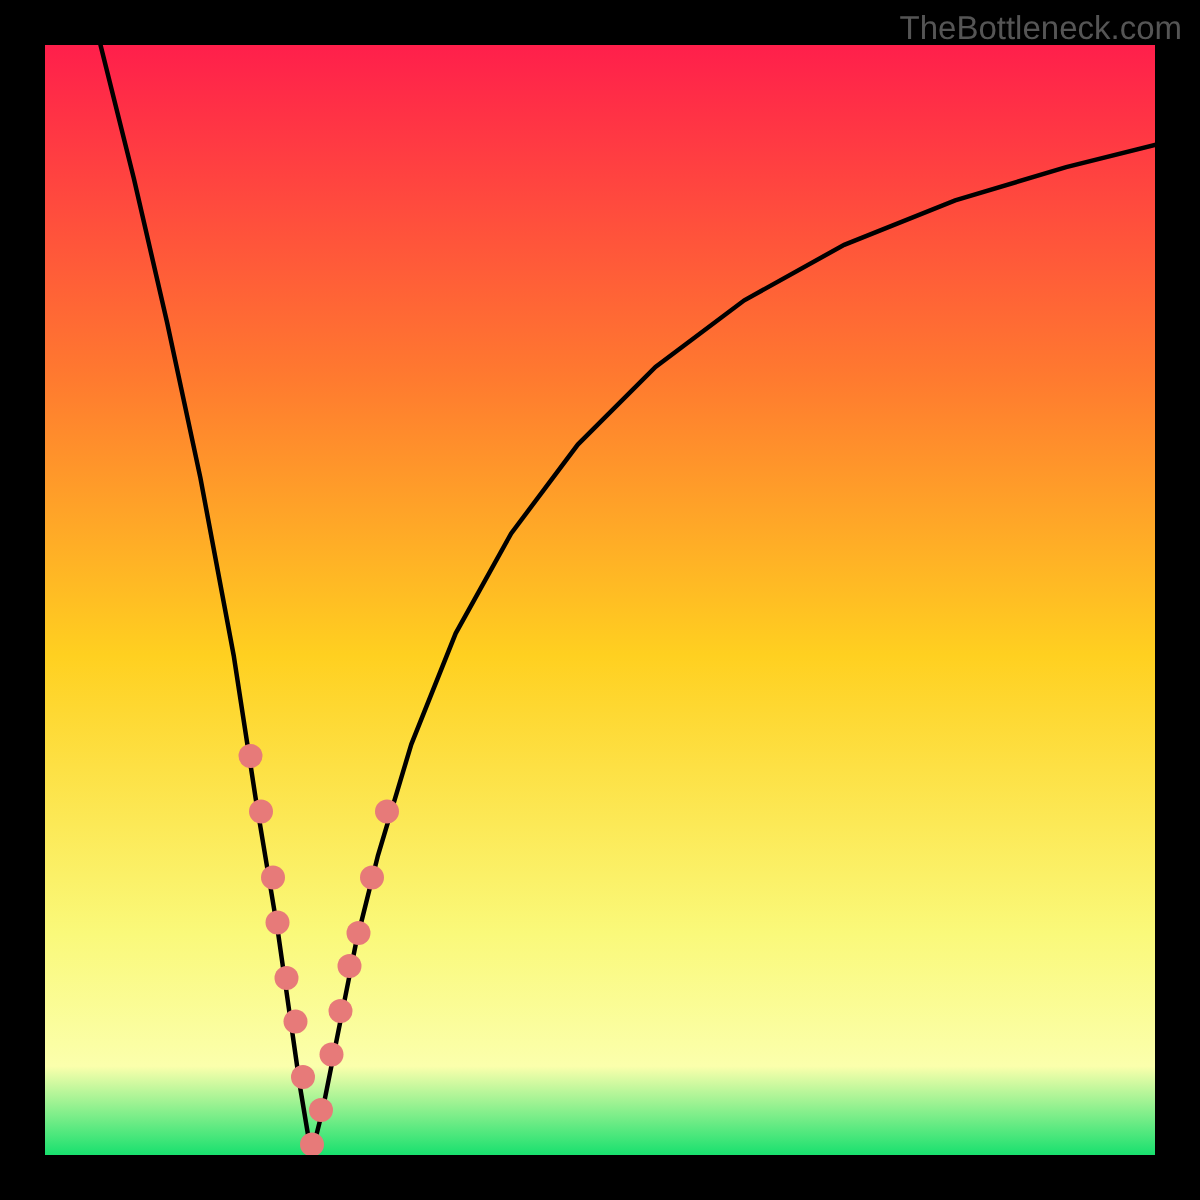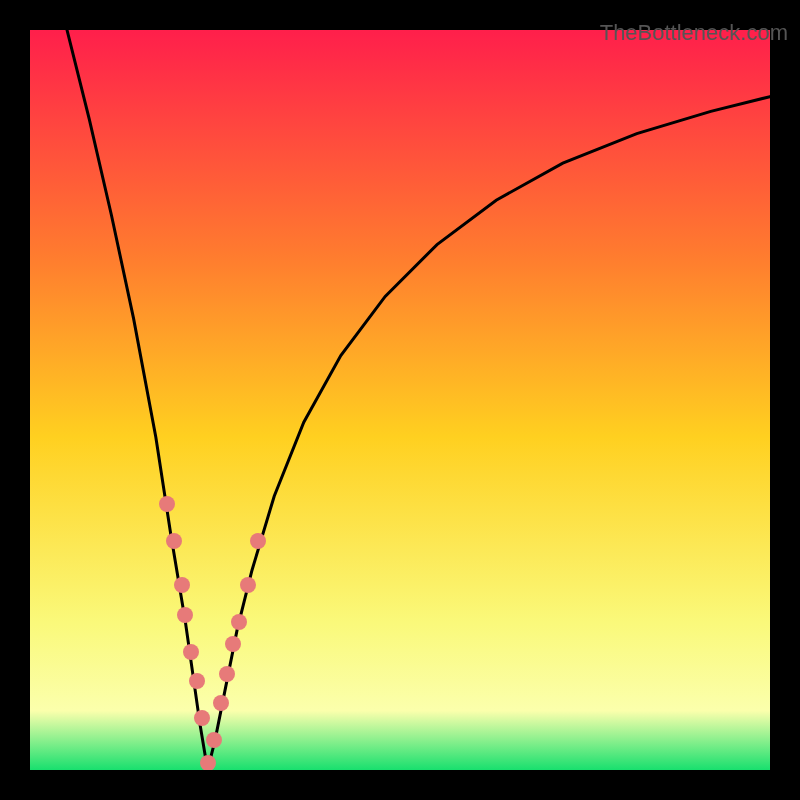--- a/index.html
+++ b/index.html
@@ -30,21 +30,20 @@
     left: 0; top: 0; width: 100%; height: 100%;
   }
   .watermark {
     position: absolute;
     top: 6px;
     right: 12px;
     color: #555;
     font-size: 22px;
     font-weight: 500;
     user-select: none;
-    margin-top: 14px;
   }
   svg { display: block; }
   .marker {
     position: absolute;
     width: 16px;
     height: 16px;
     border-radius: 50%;
     transform: translate(-50%, -50%);
   }
 </style>

